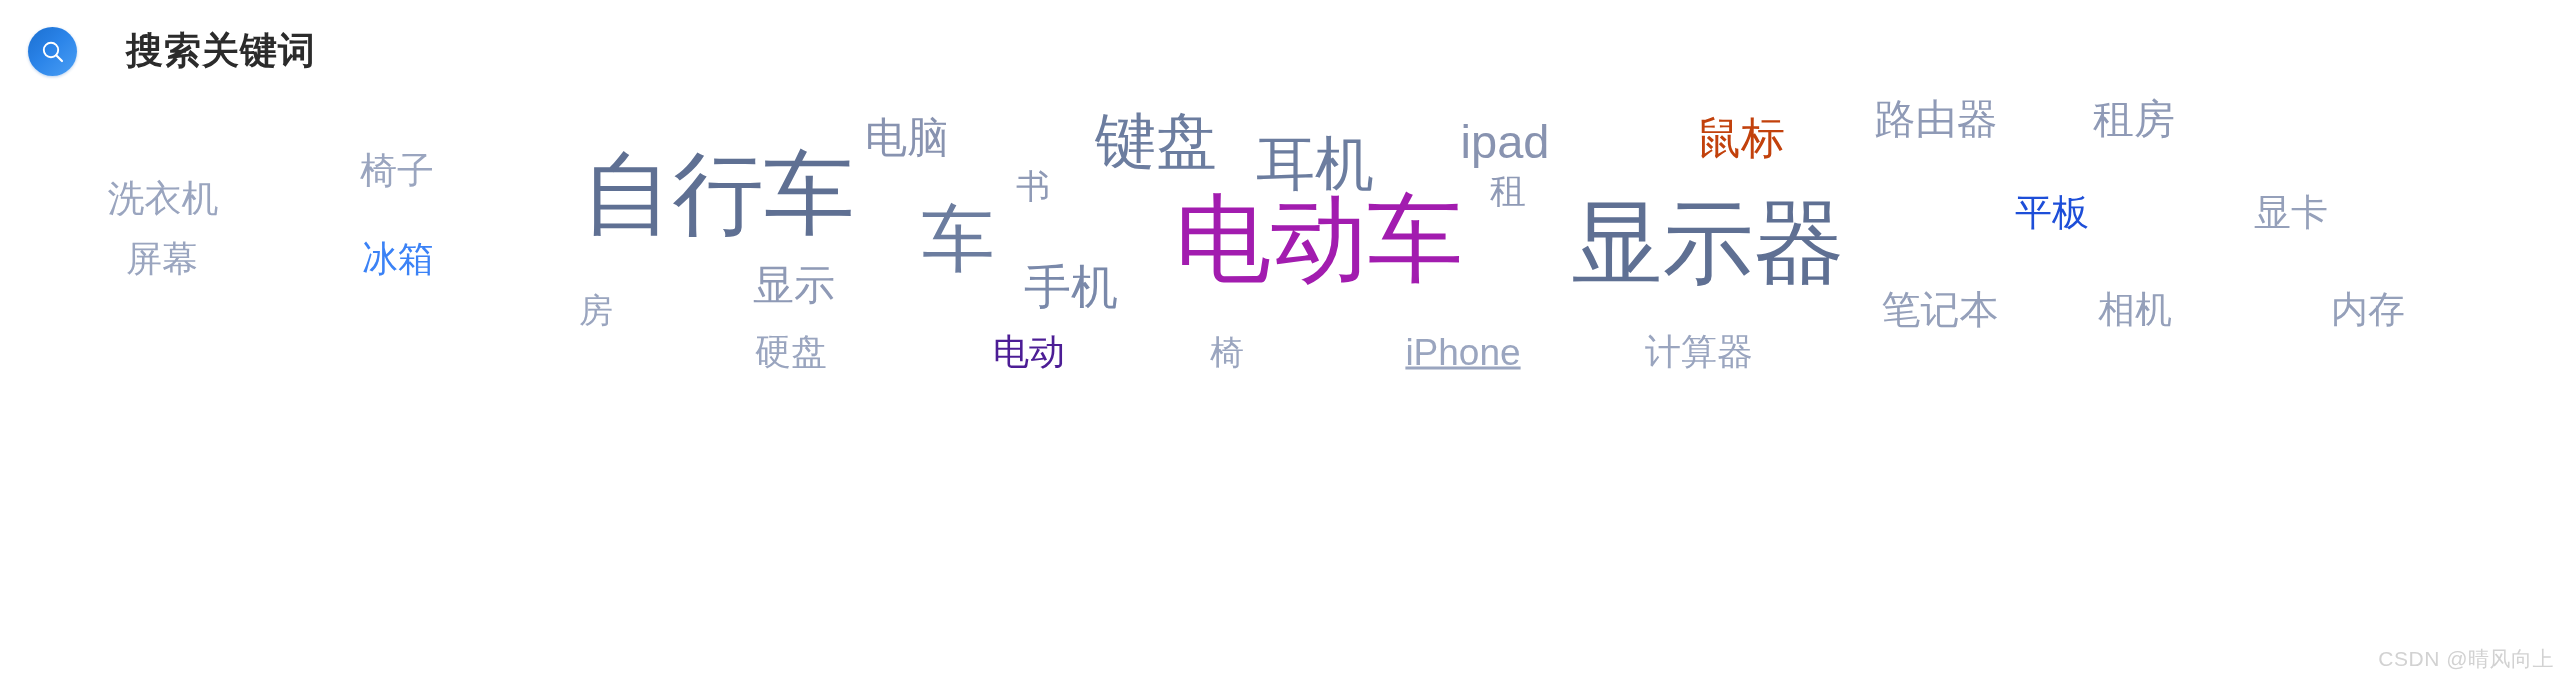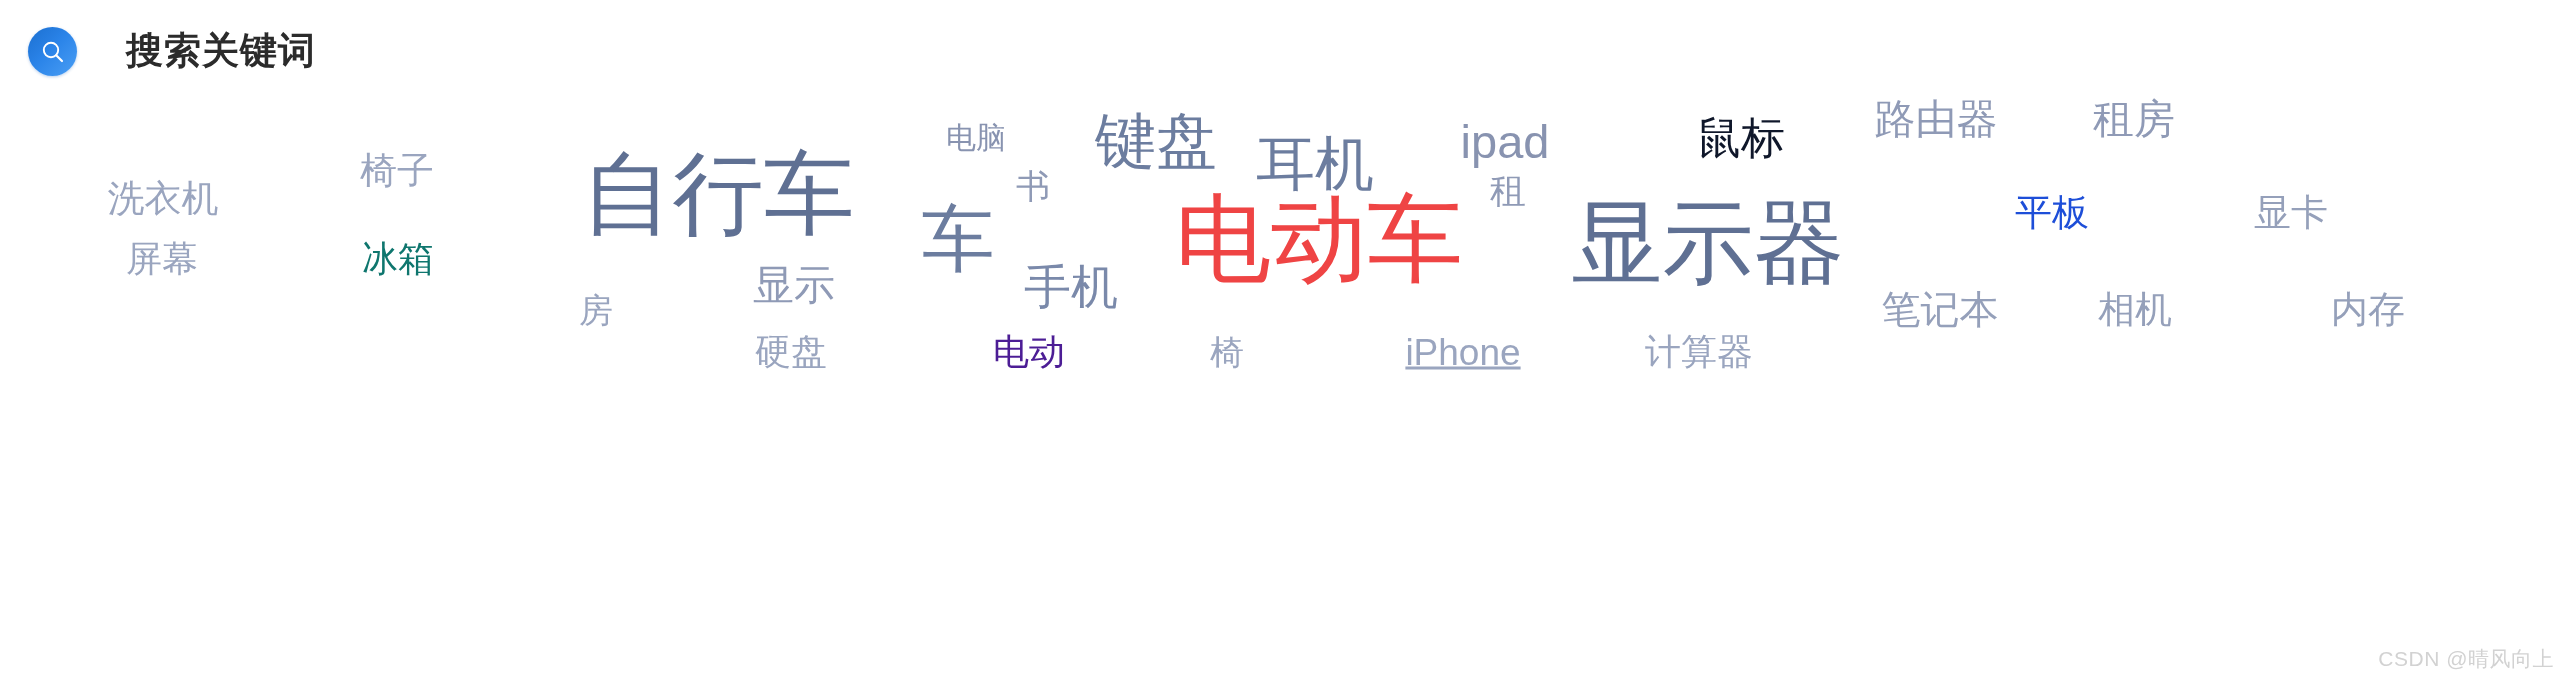--- a/index.html
+++ b/index.html
@@ -90,41 +90,41 @@
         <line x1="16.2" y1="16.2" x2="22" y2="22" stroke="#ffffff" stroke-width="2.2" stroke-linecap="round"></line>
       </svg>
     </span>
   </div>
 
   <div id="panel-title">搜索关键词</div>
 </div>
 
 <div id="wordcloud">
     <div class="cloud-word" style="left: 718px; top: 99px; font-size: 91px; color: rgb(95, 112, 147);">自行车</div>
-    <div class="cloud-word" style="left: 1319px; top: 145px; font-size: 96px; color: #ef4444;">电动车</div>
+    <div class="cloud-word" style="left: 1319px; top: 145px; font-size: 96px; color: #a21caf;">电动车</div>
     <div class="cloud-word" style="left: 1708px; top: 148px; font-size: 91px; color: rgb(95, 112, 147);">显示器</div>
     <div class="cloud-word" style="left: 1156px; top: 47px; font-size: 61px; color: rgb(108, 125, 159);">键盘</div>
     <div class="cloud-word" style="left: 1315px; top: 48px; font-size: 59px; color: rgb(108, 125, 159); margin-top: 22px;">耳机</div>
     <div class="cloud-word" style="left: 958px; top: 144px; font-size: 73px; color: rgb(108, 125, 159);">车</div>
     <div class="cloud-word" style="left: 1071px; top: 192px; font-size: 47px; color: rgb(122, 137, 170);">手机</div>
     <div class="cloud-word" style="left: 1505px; top: 47px; font-size: 47px; color: rgb(136, 147, 176);">ipad</div>
-    <div class="cloud-word" style="left: 1741px; top: 44px; font-size: 44px; color: #0f172a;">鼠标</div>
-    <div class="cloud-word" style="left: 976px; top: 44px; font-size: 30px; color: rgb(136, 147, 176);">电脑</div>
+    <div class="cloud-word" style="left: 1741px; top: 44px; font-size: 44px; color: #c2410c;">鼠标</div>
+    <div class="cloud-word" style="left: 907px; top: 44px; font-size: 42px; color: rgb(136, 147, 176);">电脑</div>
     <div class="cloud-word" style="left: 794px; top: 191px; font-size: 41px; color: rgb(143, 154, 182);">显示</div>
     <div class="cloud-word" style="left: 1936px; top: 25px; font-size: 41px; color: rgb(143, 154, 182);">路由器</div>
     <div class="cloud-word" style="left: 2134px; top: 25px; font-size: 41px; color: rgb(143, 154, 182);">租房</div>
     <div class="cloud-word" style="left: 1940px; top: 215px; font-size: 39px; color: rgb(149, 160, 186);">笔记本</div>
     <div class="cloud-word" style="left: 2052px; top: 118px; font-size: 37px; color: #1d4ed8;">平板</div>
     <div class="cloud-word" style="left: 2291px; top: 118px; font-size: 37px; color: rgb(149, 160, 186);">显卡</div>
     <div class="cloud-word" style="left: 2135px; top: 215px; font-size: 37px; color: rgb(149, 160, 186);">相机</div>
     <div class="cloud-word" style="left: 2368px; top: 215px; font-size: 37px; color: rgb(149, 160, 186);">内存</div>
     <div class="cloud-word" style="left: 163px; top: 76px; font-size: 37px; color: rgb(154, 165, 191); margin-top: 28px;">洗衣机</div>
     <div class="cloud-word" style="left: 397px; top: 76px; font-size: 37px; color: rgb(154, 165, 191);">椅子</div>
     <div class="cloud-word" style="left: 162px; top: 165px; font-size: 36px; color: rgb(154, 165, 191);">屏幕</div>
-    <div class="cloud-word" style="left: 398px; top: 165px; font-size: 36px; color: #0f766e;">冰箱</div>
+    <div class="cloud-word" style="left: 398px; top: 165px; font-size: 36px; color: #3b82f6;">冰箱</div>
     <div class="cloud-word" style="left: 1463px; top: 258px; font-size: 37px; color: rgb(154, 165, 191); text-decoration: underline;">iPhone</div>
     <div class="cloud-word" style="left: 1699px; top: 258px; font-size: 36px; color: rgb(154, 165, 191);">计算器</div>
     <div class="cloud-word" style="left: 791px; top: 258px; font-size: 36px; color: rgb(154, 165, 191);">硬盘</div>
     <div class="cloud-word" style="left: 1029px; top: 258px; font-size: 36px; color: #4c1d95;">电动</div>
     <div class="cloud-word" style="left: 1508px; top: 97px; font-size: 36px; color: rgb(143, 154, 182);">租</div>
     <div class="cloud-word" style="left: 1033px; top: 92px; font-size: 34px; color: rgb(143, 154, 182);">书</div>
     <div class="cloud-word" style="left: 596px; top: 216px; font-size: 34px; color: rgb(154, 165, 191);">房</div>
     <div class="cloud-word" style="left: 1227px; top: 258px; font-size: 34px; color: rgb(154, 165, 191);">椅</div>
   </div>
 

